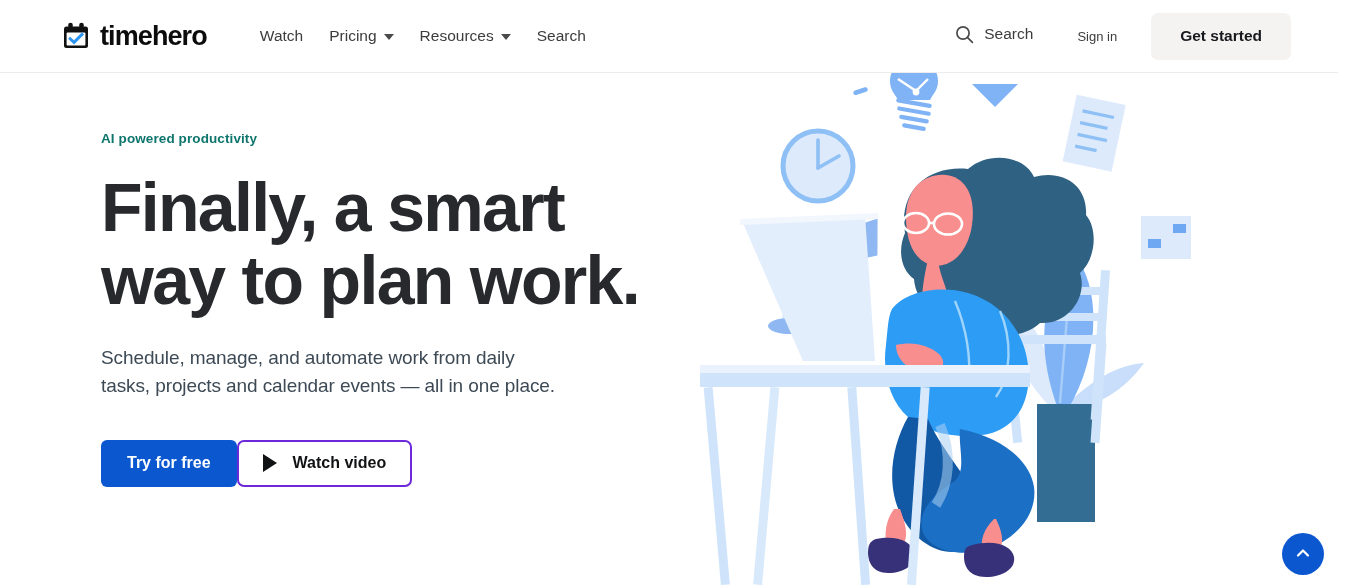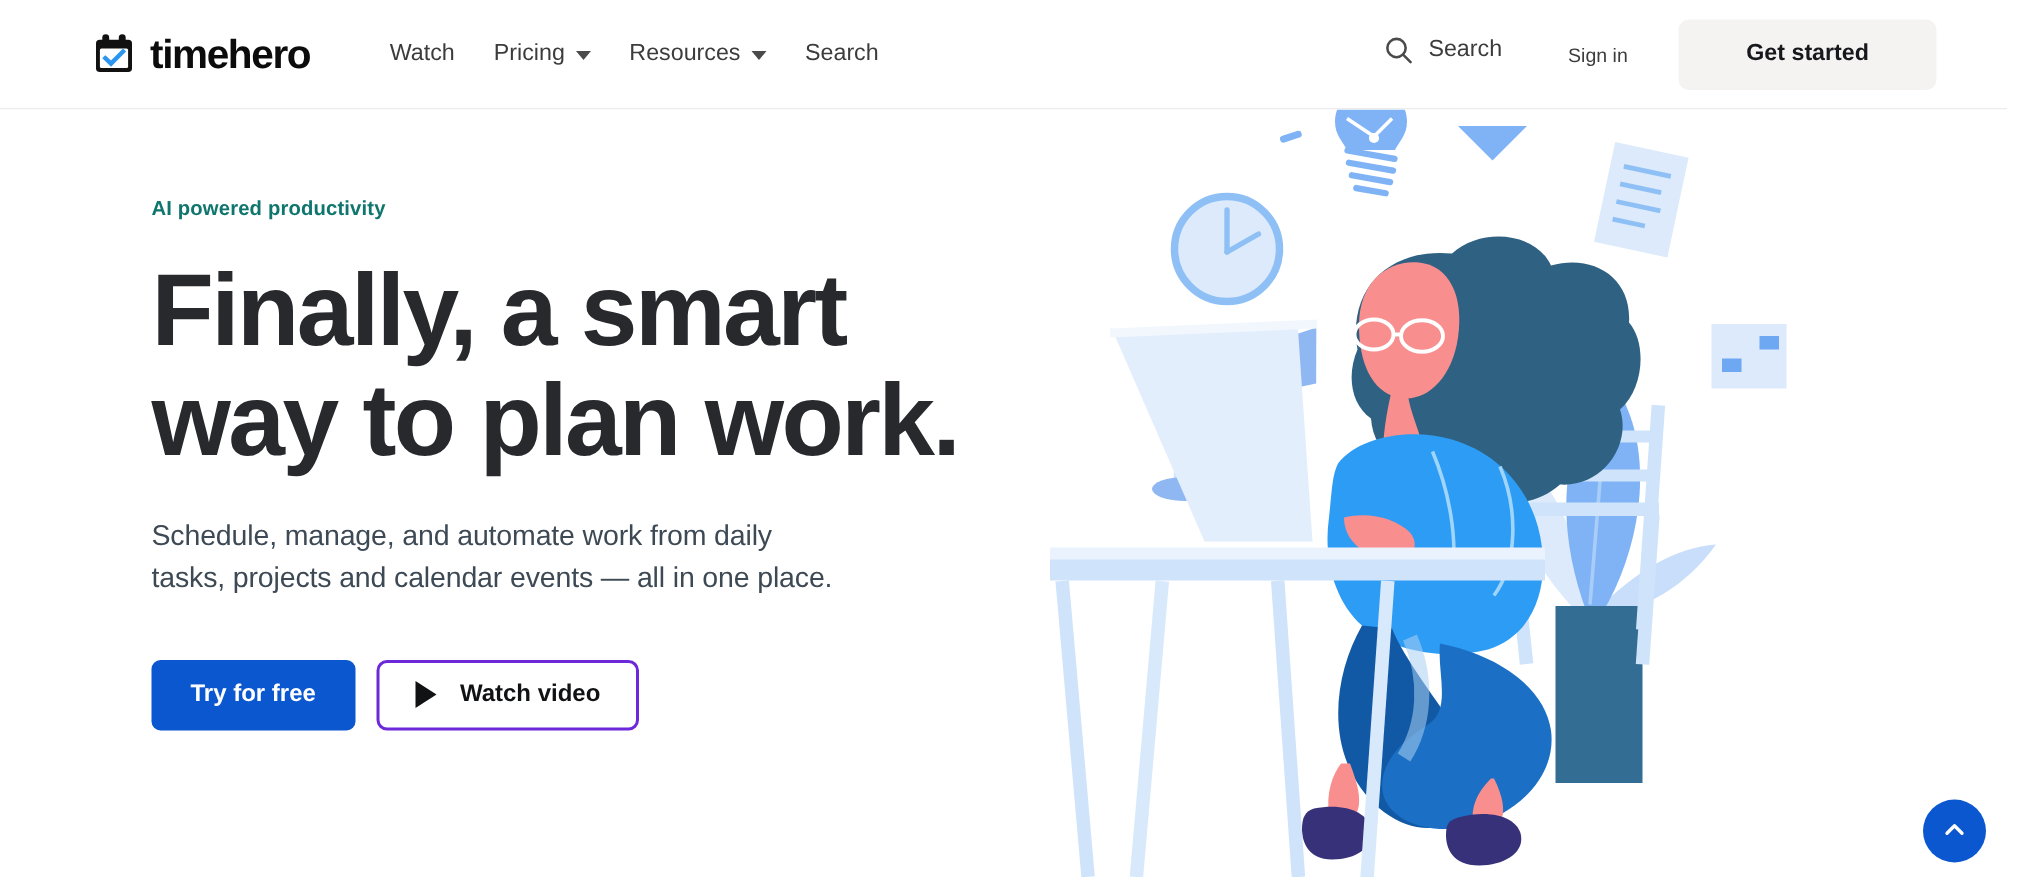--- a/index.html
+++ b/index.html
@@ -81,21 +81,21 @@
     font-size: 13px;
     color: #3c3c3c;
     cursor: pointer;
     padding: 6px 10px;
     margin-right: 24px;
   }
   .get-started {
     background: #f5f3f1;
     border: none;
     border-radius: 7px;
-    padding: 0 45px;
+    padding: 0 29px;
     height: 47px;
     font-size: 15.5px;
     font-weight: bold;
     color: #16181d;
     font-family: "Liberation Sans", sans-serif;
     cursor: pointer;
     white-space: nowrap;
   }
 
   
@@ -129,21 +129,21 @@
     white-space: pre-line;
   }
   .subhead {
     font-size: 19px;
     line-height: 1.48;
     color: #3d4a55;
     letter-spacing: -0.1px;
     white-space: pre-line;
     margin-bottom: 40px;
   }
-  .cta-row { display: flex; align-items: center; gap: 14px; }
+  .cta-row { display: flex; align-items: center; gap: 0; }
   .btn-primary {
     background: #0b57d0;
     color: #ffffff;
     border: none;
     border-radius: 6px;
     height: 47px;
     padding: 0 26px;
     font-size: 16px;
     font-weight: bold;
     font-family: "Liberation Sans", sans-serif;

